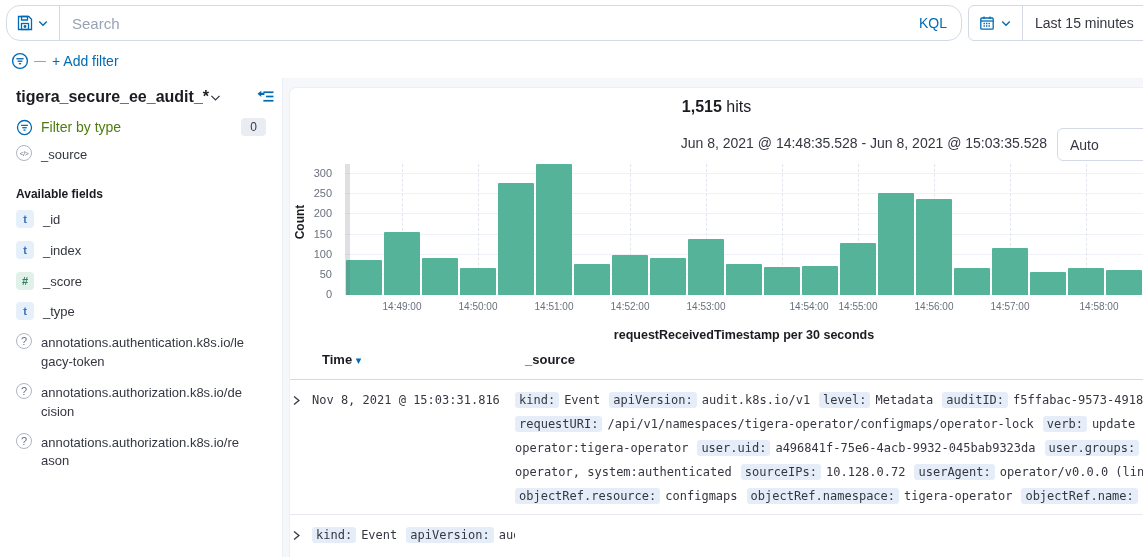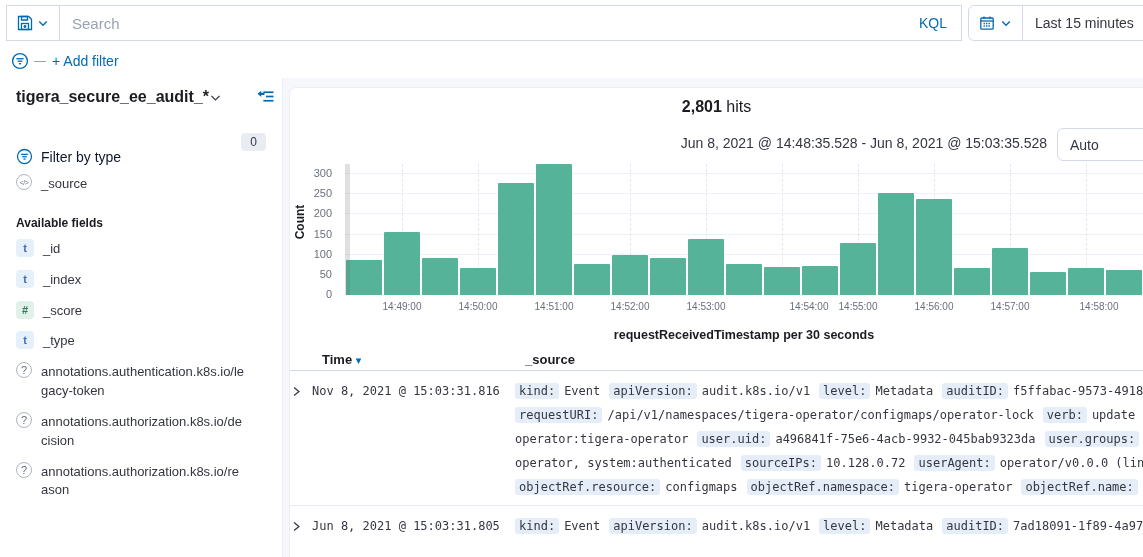--- a/index.html
+++ b/index.html
@@ -3,21 +3,21 @@
 <meta charset="utf-8">
 <style>
   * { box-sizing: border-box; margin: 0; padding: 0; }
   html,body { width:1143px; height:557px; }
   body { font-family:"Liberation Sans","DejaVu Sans",sans-serif; color:#343741; background:#fff; }
   .screen { position:relative; width:1143px; height:557px; overflow:hidden; background:#f5f7fa; }
 
   
   .topbar { position:absolute; left:0; top:0; width:1143px; height:44px; background:#fff; }
   .querybar { position:absolute; left:6px; top:5px; width:956px; height:36px;
-              border:1px solid #d3dae6; border-radius:0; background:#fff; display:flex; align-items:stretch; }
+              border:1px solid #d3dae6; border-radius:14px; background:#fff; display:flex; align-items:stretch; }
   .save-group { display:flex; align-items:center; gap:4px; padding:0 10px; border-right:1px solid #d3dae6; cursor:pointer; }
   .q-input { flex:1; border:0; outline:0; padding:0 12px; font-size:15px; color:#343741; background:transparent; }
   .q-input::placeholder { color:#98a2b3; }
   .kql-btn { border:0; background:transparent; color:#006BB4; font-size:14px; font-weight:500; padding:0 14px; cursor:pointer; }
   .datepicker { position:absolute; left:968px; top:5px; width:210px; height:36px;
                 border:1px solid #d3dae6; border-radius:6px; background:#fff; display:flex; align-items:center; }
   .date-ico-btn { display:flex; align-items:center; gap:5px; padding:0 10px; height:100%; border-right:1px solid #d3dae6; cursor:pointer; }
   .date-text { font-size:14px; color:#343741; padding:0 12px; white-space:nowrap; cursor:pointer; }
 
   
@@ -29,21 +29,21 @@
   
   .sidebar { position:absolute; left:0; top:78px; width:283px; height:479px; background:#fff; padding:10px 16px 0 16px; border-right:1px solid #eceff5; }
   .sb-head { display:flex; align-items:center; }
   .sb-title { font-size:16px; font-weight:bold; color:#1a1c21; cursor:pointer; white-space:nowrap; }
   .collapse-btn { position:absolute; right:8px; top:10px; border:0; background:transparent; color:#006BB4; cursor:pointer; }
   .field-search { position:relative; margin-top:14px; }
   .field-search input { width:100%; height:33px; border:1px solid #d3dae6; border-radius:6px; padding:0 10px 0 32px; font-size:14px; color:#343741; outline:none; background:#fff; }
   .field-search input::placeholder { color:#8a93a2; }
   .field-search .mag { position:absolute; left:9px; top:8px; color:#69707d; }
   .filter-type-row { display:flex; align-items:center; margin-top:12px; }
-  .filter-type-link { display:flex; align-items:center; gap:8px; color:#0f172a; font-size:14px; cursor:pointer;margin-top:30px; }
+  .filter-type-link { display:flex; align-items:center; gap:8px; color:#4d7c0f; font-size:14px; cursor:pointer; }
   .count-badge { margin-left:auto; background:#e9edf3; color:#343741; font-size:12px; border-radius:4px; padding:2px 9px; }
   .sb-heading { font-size:12px; font-weight:bold; color:#1a1c21; margin-top:16px; }
   .field-list { list-style:none; margin-top:4px; }
   .field-item { display:flex; align-items:flex-start; gap:9px; padding:6px 0; cursor:pointer; }
   .field-name { font-size:13px; color:#343741; max-width:205px; word-break:break-all; line-height:1.45; }
   .tok { flex:0 0 auto; width:18px; height:18px; border-radius:4px; display:flex; align-items:center; justify-content:center; font-size:11px; font-weight:bold; margin-top:-1px; }
   .tok-string { background:#e6f0fa; color:#3b6eb5; }
   .tok-number { background:#e0f1ea; color:#357a63; }
   .tok-circ { background:transparent; border:1px solid #aeb6c2; border-radius:50%; color:#69707d; width:16px; height:16px; font-weight:normal; }
   .tok-source { font-size:7px; letter-spacing:-0.5px; }
@@ -66,21 +66,21 @@
   .ytick { position:absolute; right:6px; width:40px; text-align:right; font-size:11px; color:#69707d; }
   .yticks { position:absolute; left:0; top:0; width:48px; height:131px; }
   .xticks { position:absolute; left:55px; top:137px; width:798px; height:16px; }
   .xtick { position:absolute; transform:translateX(-50%); font-size:10px; color:#69707d; white-space:nowrap; }
   .ylabel { position:absolute; left:-30px; top:51px; width:80px; text-align:center; font-size:12px; font-weight:bold; color:#1a1c21; transform:rotate(-90deg); }
   .chart-title { width:798px; margin-left:55px; text-align:center; font-size:12.5px; font-weight:bold; color:#1a1c21; margin-top:12px; }
 
   
   .doc-table { margin-top:10px; }
   .tbl-grid { display:grid; grid-template-columns:22px 203px 1fr; padding-left:10px; }
-  .tbl-head { padding-bottom:3px; border-bottom:1px solid #d3dae6; }
+  .tbl-head { padding-bottom:12px; border-bottom:1px solid #d3dae6; }
   .th { font-size:13px; font-weight:bold; color:#1a1c21; }
   .sort-arrow { color:#006BB4; font-size:11px; cursor:pointer; }
   .doc-row { border-top:1px solid #e6e9f0; padding:8px 0 6px 0; }
   .doc-row:first-child { border-top:0; }
   .expand-btn { border:0; background:transparent; color:#343741; cursor:pointer; padding:0; height:24px; display:flex; align-items:center; }
   .time-cell { font-family:"DejaVu Sans Mono","Liberation Mono",monospace; font-size:12px; color:#343741; line-height:24px; white-space:nowrap; }
   .src-cell { overflow:hidden; }
   .src-line { white-space:nowrap; line-height:24px; font-family:"DejaVu Sans Mono","Liberation Mono",monospace; font-size:12px; color:#343741; }
   .kbadge { background:#e5eef8; border-radius:3px; padding:1px 4px; margin-right:5px; }
   .kval { margin-right:9px; }
@@ -201,21 +201,21 @@
         <li class="field-item">
           <span class="tok tok-circ">?</span>
           <span class="field-name">annotations.authorization.k8s.io/reason</span>
         </li>
         <li class="field-item"></li>
       </ul>
   </aside>
 
   <main class="main">
     <div class="hits-line">
-      <b>2,801</b>
+      <b>1,515</b>
       <span> </span><span>hits</span>
     </div>
     <div class="range-row">
       <span class="range-text">Jun 8, 2021 @ 14:48:35.528 - Jun 8, 2021 @ 15:03:35.528</span>
       <div class="interval-select">Auto</div>
     </div>
 
     <div class="chart">
       <span class="ylabel">Count</span>
       <div class="yticks" id="yticks">
@@ -303,21 +303,20 @@
               <div class="src-line"><span class="kval">operator, system:authenticated</span><span class="kbadge">sourceIPs:</span><span class="kval">10.128.0.72</span><span class="kbadge">userAgent:</span><span class="kval">operator/v0.0.0 (linu</span></div>
               <div class="src-line"><span class="kbadge">objectRef.resource:</span><span class="kval">configmaps</span><span class="kbadge">objectRef.namespace:</span><span class="kval">tigera-operator</span><span class="kbadge">objectRef.name:</span><span class="kval">o</span></div>
             </div>
           </div>
           <div class="tbl-grid doc-row">
             <button class="expand-btn">
               <svg width="13" height="13" viewBox="0 0 16 16" fill="none" stroke="#343741" stroke-width="1.6">
                 <polyline points="5,3 11,8 5,13"></polyline>
               </svg>
             </button>
-            <div class="time-cell">Jun 8, 2021 @ 15:03:31.805</div>
             <div class="src-cell">
               <div class="src-line"><span class="kbadge">kind:</span><span class="kval">Event</span><span class="kbadge">apiVersion:</span><span class="kval">audit.k8s.io/v1</span><span class="kbadge">level:</span><span class="kval">Metadata</span><span class="kbadge">auditID:</span><span class="kval">7ad18091-1f89-4a97-9</span></div>
             </div>
           </div>
         </div>
     </div>
   </main>
 
 </div>
 

